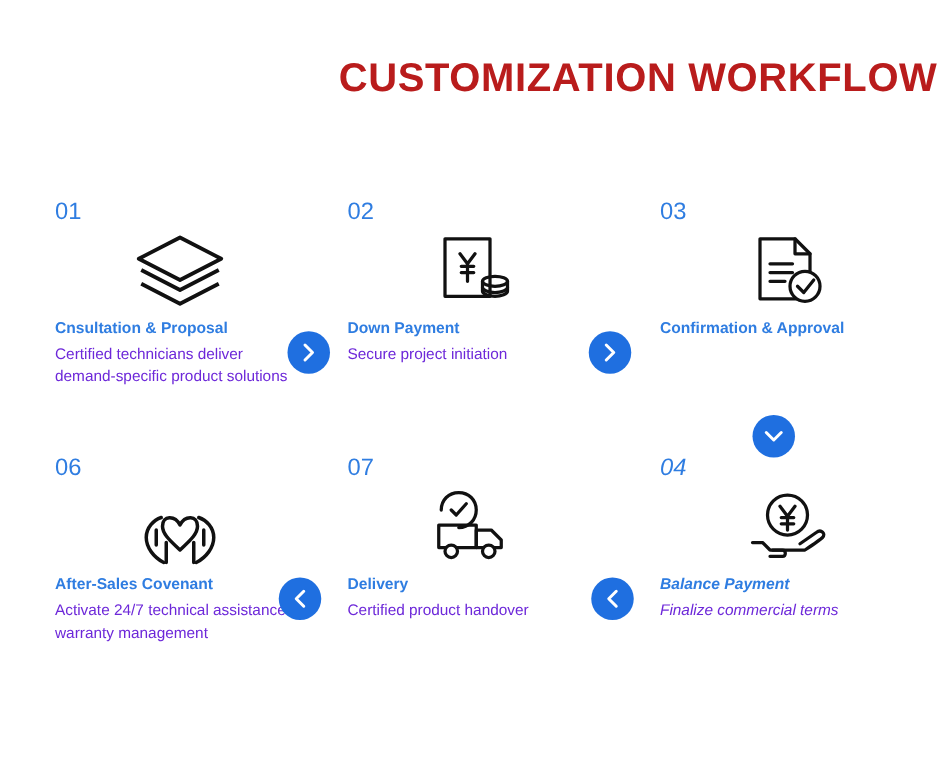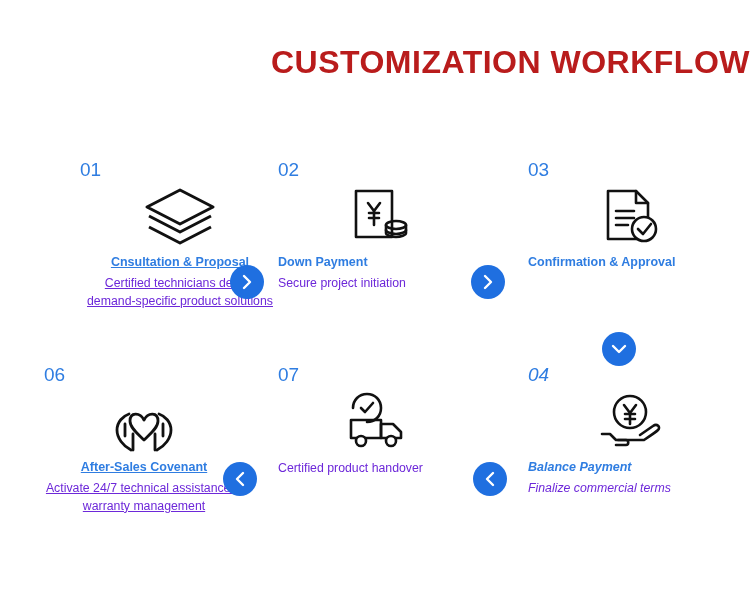--- a/index.html
+++ b/index.html
@@ -55,37 +55,37 @@
     color: #2f7de1;
     margin-bottom: 5px;
     line-height: 1.2;
   }
   .step-body {
     font-size: 12.3px;
     color: #6d28d9;
     line-height: 1.45;
   }
   .center-align { text-align: left; }
-  .left-align { text-align: center; text-decoration: underline; }
+  .left-align { text-align: left; }
 
   
   .arrow {
     position: absolute;
     width: 34px;
     height: 34px;
     border-radius: 50%;
     background: #1f6fe0;
     display: flex;
     align-items: center;
     justify-content: center;
   }
   .arrow svg { display: block; }
 
   
-  #step1 { top: 160px; left: 44px; margin-left: 36px; }
+  #step1 { top: 160px; left: 44px; }
   #step2 { top: 160px; left: 278px; }
   #step3 { top: 160px; left: 528px; }
   
   #step6 { top: 365px; left: 44px; }
   #step5 { top: 365px; left: 278px; }
   #step4 { top: 365px; left: 528px; font-style: italic; }
 
   #arrow-1-2 { top: 265px; left: 230px; }
   #arrow-2-3 { top: 265px; left: 471px; }
   #arrow-3-4 { top: 332px; left: 602px; }
@@ -172,20 +172,21 @@
         <g fill="none" stroke="#111" stroke-width="2.6" stroke-linejoin="round" stroke-linecap="round">
           <path d="M14 18 C14 10 20 4 28 4 C36 4 42 10 42 18 C42 26 36 32 28 32"></path>
           <path d="M22 18 L26 22 L34 13"></path>
           <path d="M12 30 H42 V48 H12 Z"></path>
           <path d="M42 34 H54 L62 42 V48 H42 Z"></path>
           <circle cx="22" cy="51" r="5" fill="#fff"></circle>
           <circle cx="52" cy="51" r="5" fill="#fff"></circle>
         </g>
       </svg>
     </div>
+    <div class="step-head center-align">Delivery</div>
     <div class="step-body center-align">Certified product handover</div>
   </div>
 
   <div class="step" id="step6">
     <div class="step-num">06</div>
     <div class="step-icon">
       <svg width="78" height="66" viewBox="0 0 78 66">
         <g fill="none" stroke="#111" stroke-width="2.8" stroke-linejoin="round" stroke-linecap="round">
           <path d="M39 30 C35 22 25 22 25 31 C25 38 33 44 39 50 C45 44 53 38 53 31 C53 22 43 22 39 30 Z"></path>
           <path d="M24 24 C18 26 12 32 12 40 C12 48 18 56 26 60"></path>

